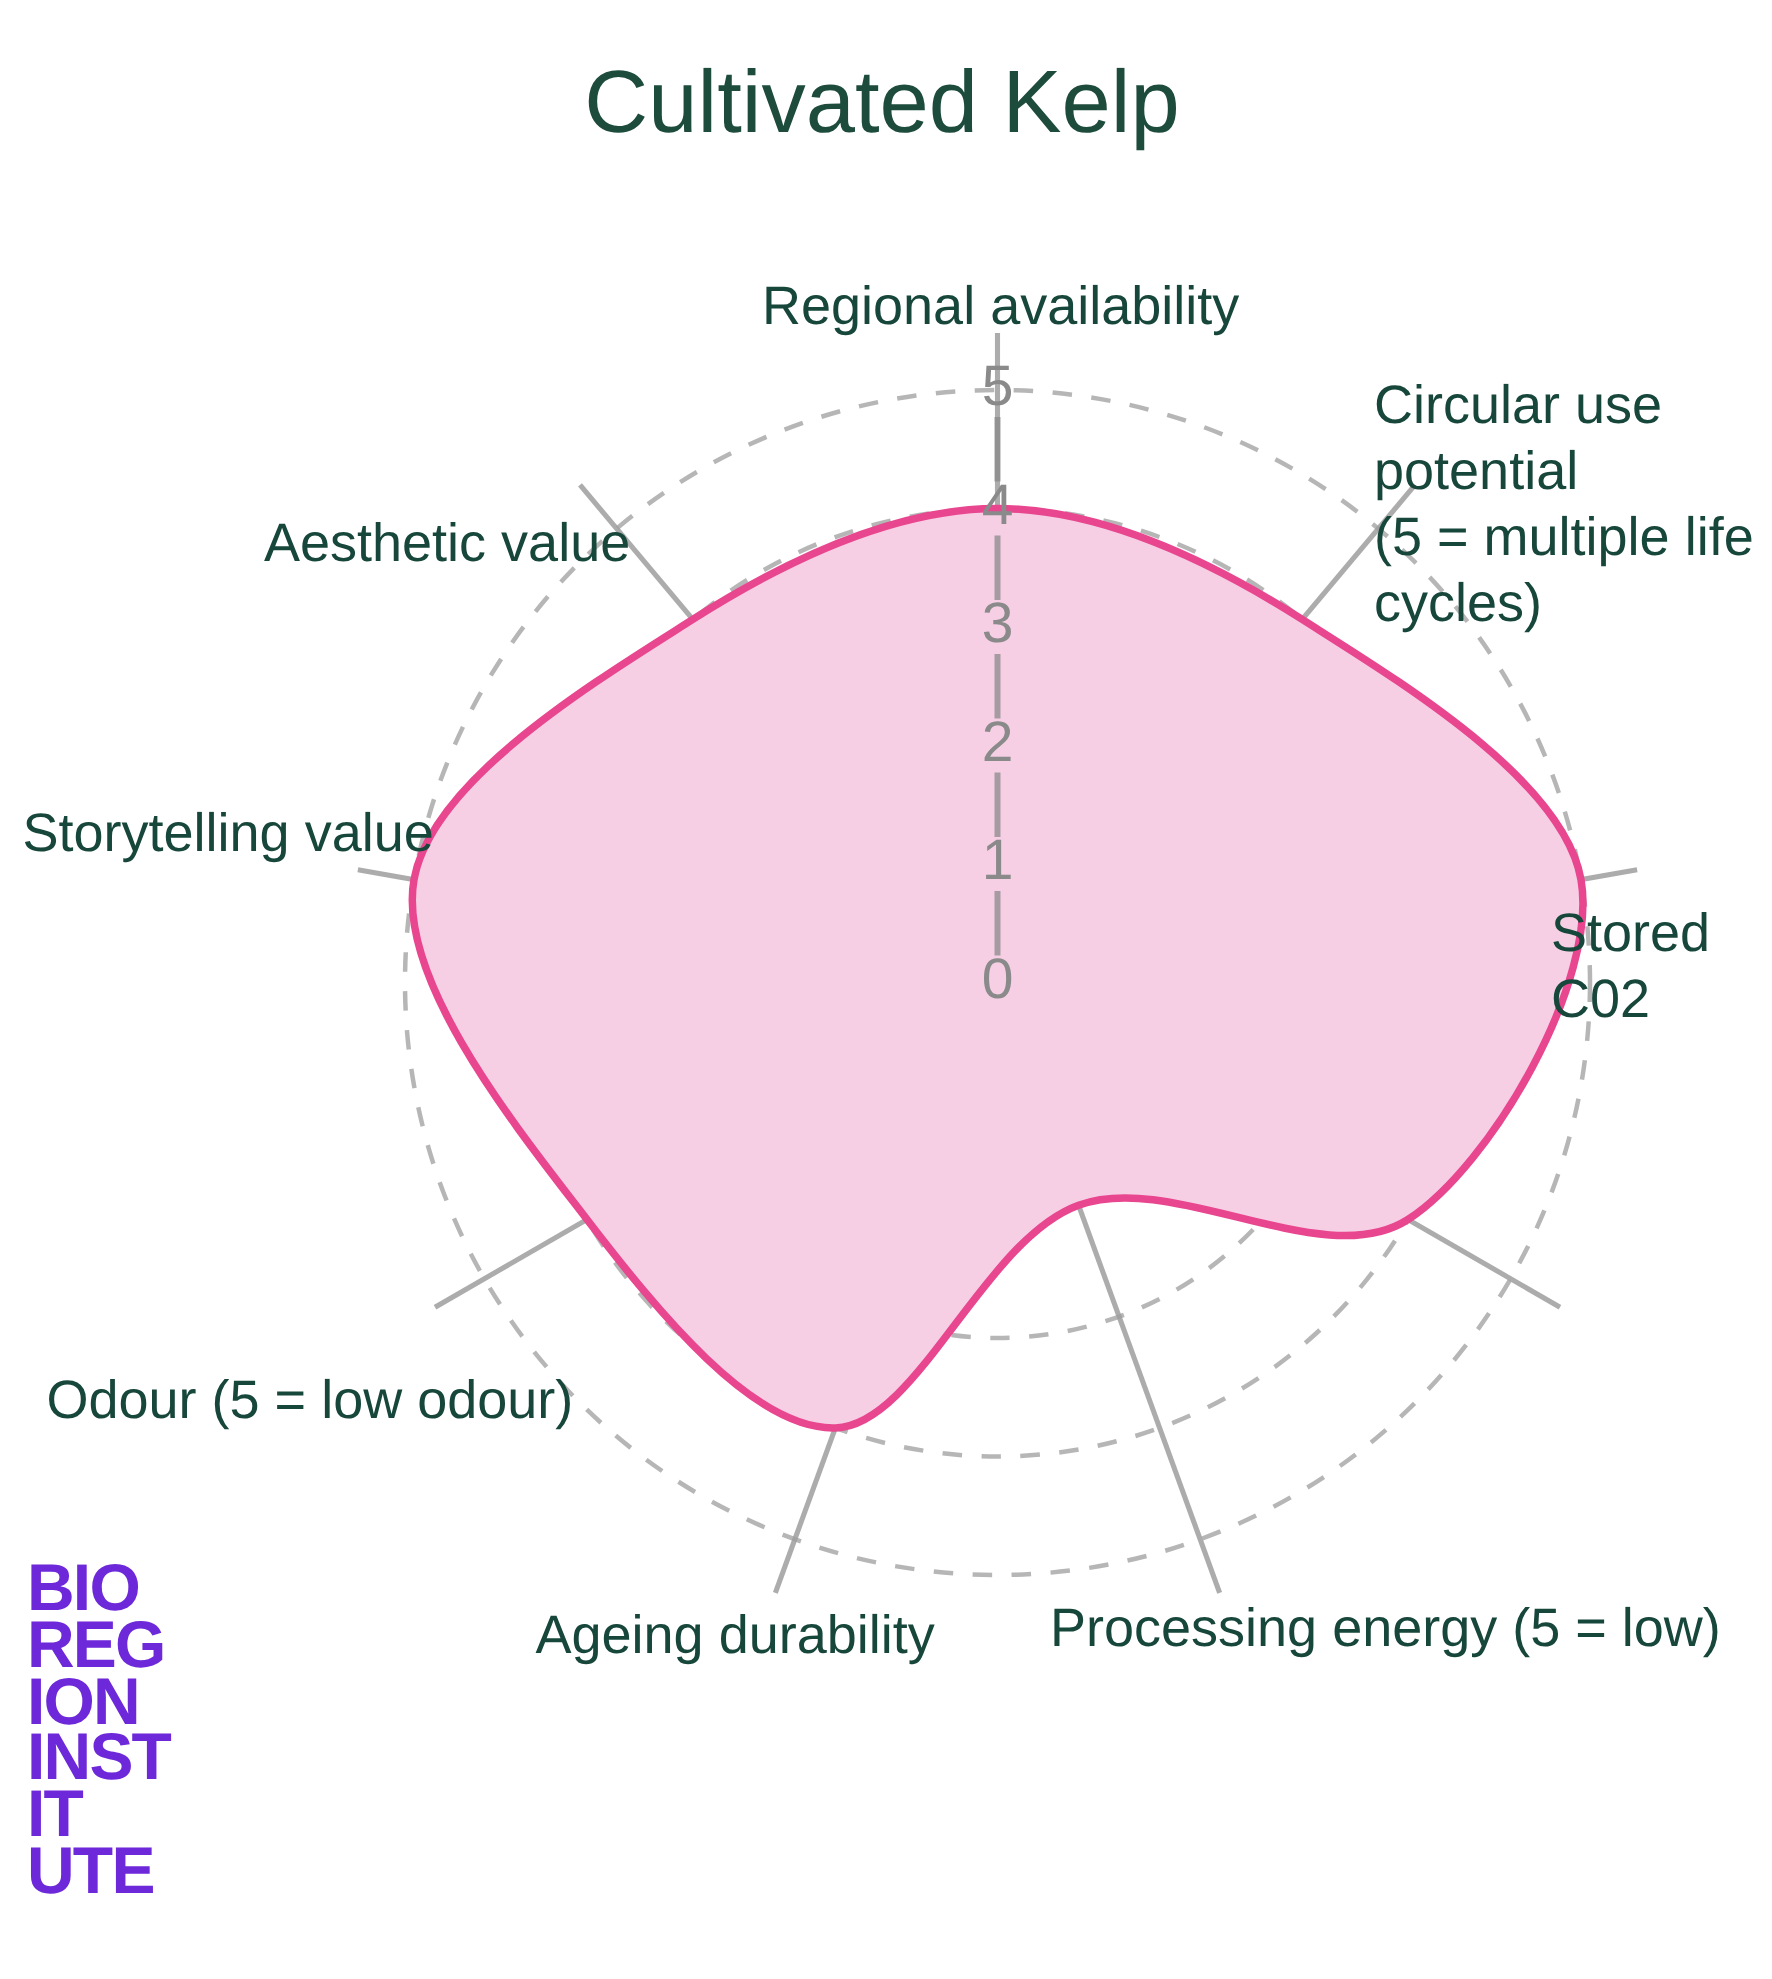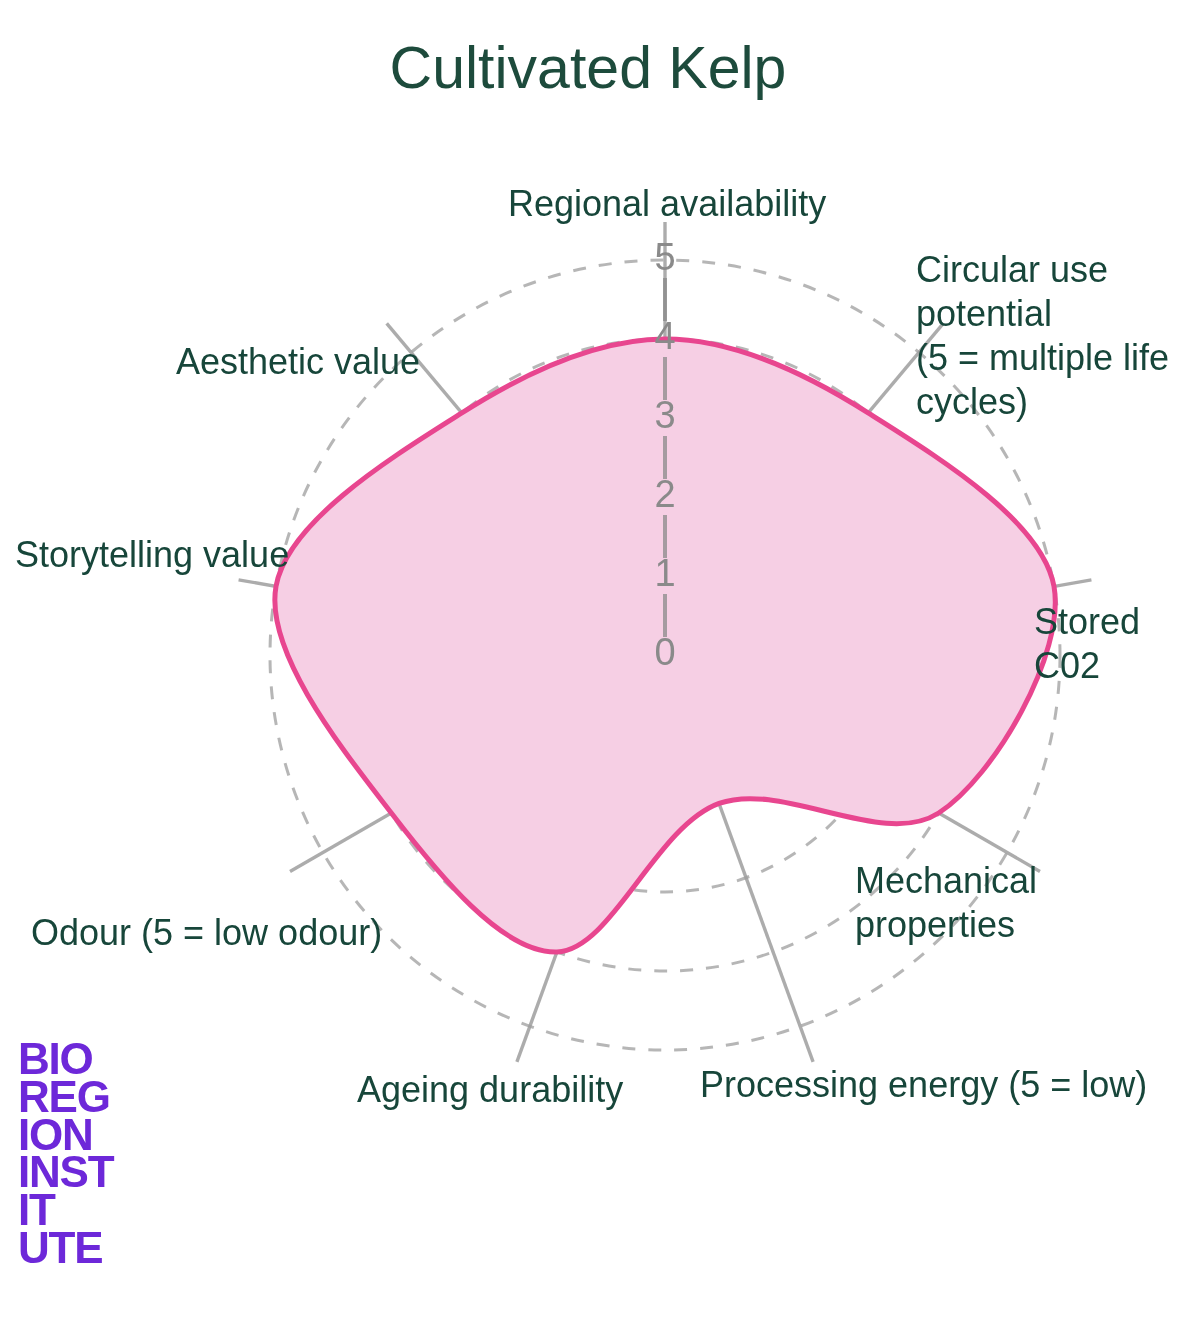--- a/index.html
+++ b/index.html
@@ -122,21 +122,20 @@
       </g>
   </svg>
 
   <div class="axis-label" id="lbl-regional" style="left:508px; top:182px;">Regional availability</div>
 
   <div class="axis-label" id="lbl-circular" style="left:916px; top:248px;">Circular use potential
 (5 = multiple life cycles)</div>
 
   <div class="axis-label" id="lbl-co2" style="left:1022px; top:600px;margin-left:12px;">Stored C02</div>
 
-  <div class="axis-label" id="lbl-mech" style="left:855px; top:859px;">Mechanical properties</div>
 
   <div class="axis-label" id="lbl-proc" style="left:700px; top:1063px;">Processing energy (5 = low)</div>
 
   <div class="axis-label" id="lbl-ageing" style="left:325px; top:1068px;margin-left:32px;">Ageing durability</div>
 
   <div class="axis-label" id="lbl-odour" style="left:31px; top:883px;margin-top:28px;">Odour (5 = low odour)</div>
 
   <div class="axis-label" id="lbl-story" style="left:15px; top:533px;">Storytelling value</div>
 
   <div class="axis-label" id="lbl-aesth" style="left:176px; top:293px;margin-top:47px;">Aesthetic value</div>

